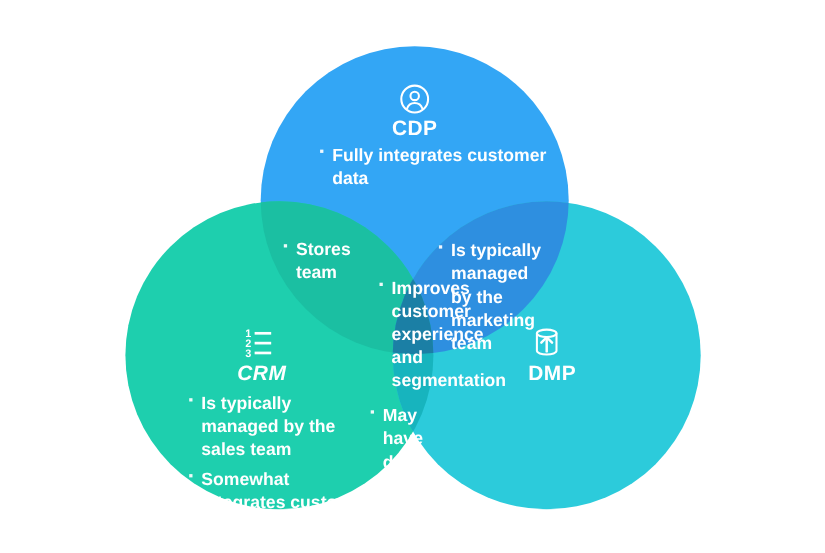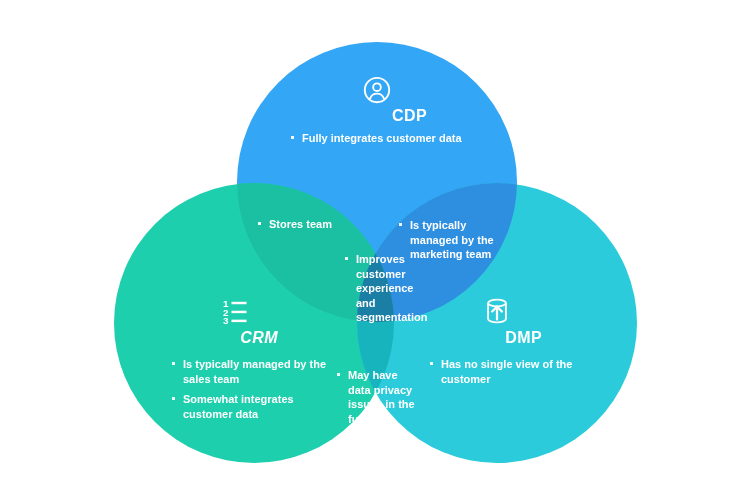--- a/index.html
+++ b/index.html
@@ -28,36 +28,36 @@
     height: 503px;
   }
 
   
   .lbl {
     position: absolute;
     color: #ffffff;
     -webkit-font-smoothing: antialiased;
   }
   .title {
-    font-size: 16px;
+    font-size: 19px;
     font-weight: bold;
     letter-spacing: 0.4px;
-    text-align: right;
+    text-align: center;
     line-height: 1;
   }
   .bullets {
     list-style: none;
     margin: 0;
     padding: 0;
   }
   .bullets li {
     position: relative;
     padding-left: 11px;
     margin-bottom: 6px;
-    font-size: 11px;
+    font-size: 16px;
     line-height: 1.32;
     font-weight: 600;
     color: #ffffff;
   }
   .bullets li:last-child { margin-bottom: 0; }
   .bullets li::before {
     content: "";
     position: absolute;
     left: 0;
     top: 5px;
@@ -157,21 +157,20 @@
   <span class="icon-wrap" id="dmp-icon-wrap">
     <svg viewBox="0 0 32 32" width="30" height="30">
       <ellipse cx="16" cy="7.5" rx="9.5" ry="3.6" fill="none" stroke="#ffffff" stroke-width="2"></ellipse>
       <path d="M6.5 7.5v17c0 2 4.25 3.6 9.5 3.6s9.5-1.6 9.5-3.6v-17" fill="none" stroke="#ffffff" stroke-width="2"></path>
       <path d="M16 25V11.5" fill="none" stroke="#ffffff" stroke-width="2.4" stroke-linecap="round"></path>
       <path d="M10.8 16.6 16 11.3l5.2 5.3" fill="none" stroke="#ffffff" stroke-width="2.4" stroke-linecap="round" stroke-linejoin="round"></path>
     </svg>
   </span>
   <div class="lbl title" id="dmp-title">DMP</div>
   <ul class="lbl bullets" id="dmp-list">
-    <li>Has no single view of the customer</li>
   </ul>
 
   <ul class="lbl bullets" id="cdp-crm-list">
     <li>Stores team</li>
   </ul>
 
   <ul class="lbl bullets" id="cdp-dmp-list">
     <li>Is typically managed by the marketing team</li>
   </ul>
 

